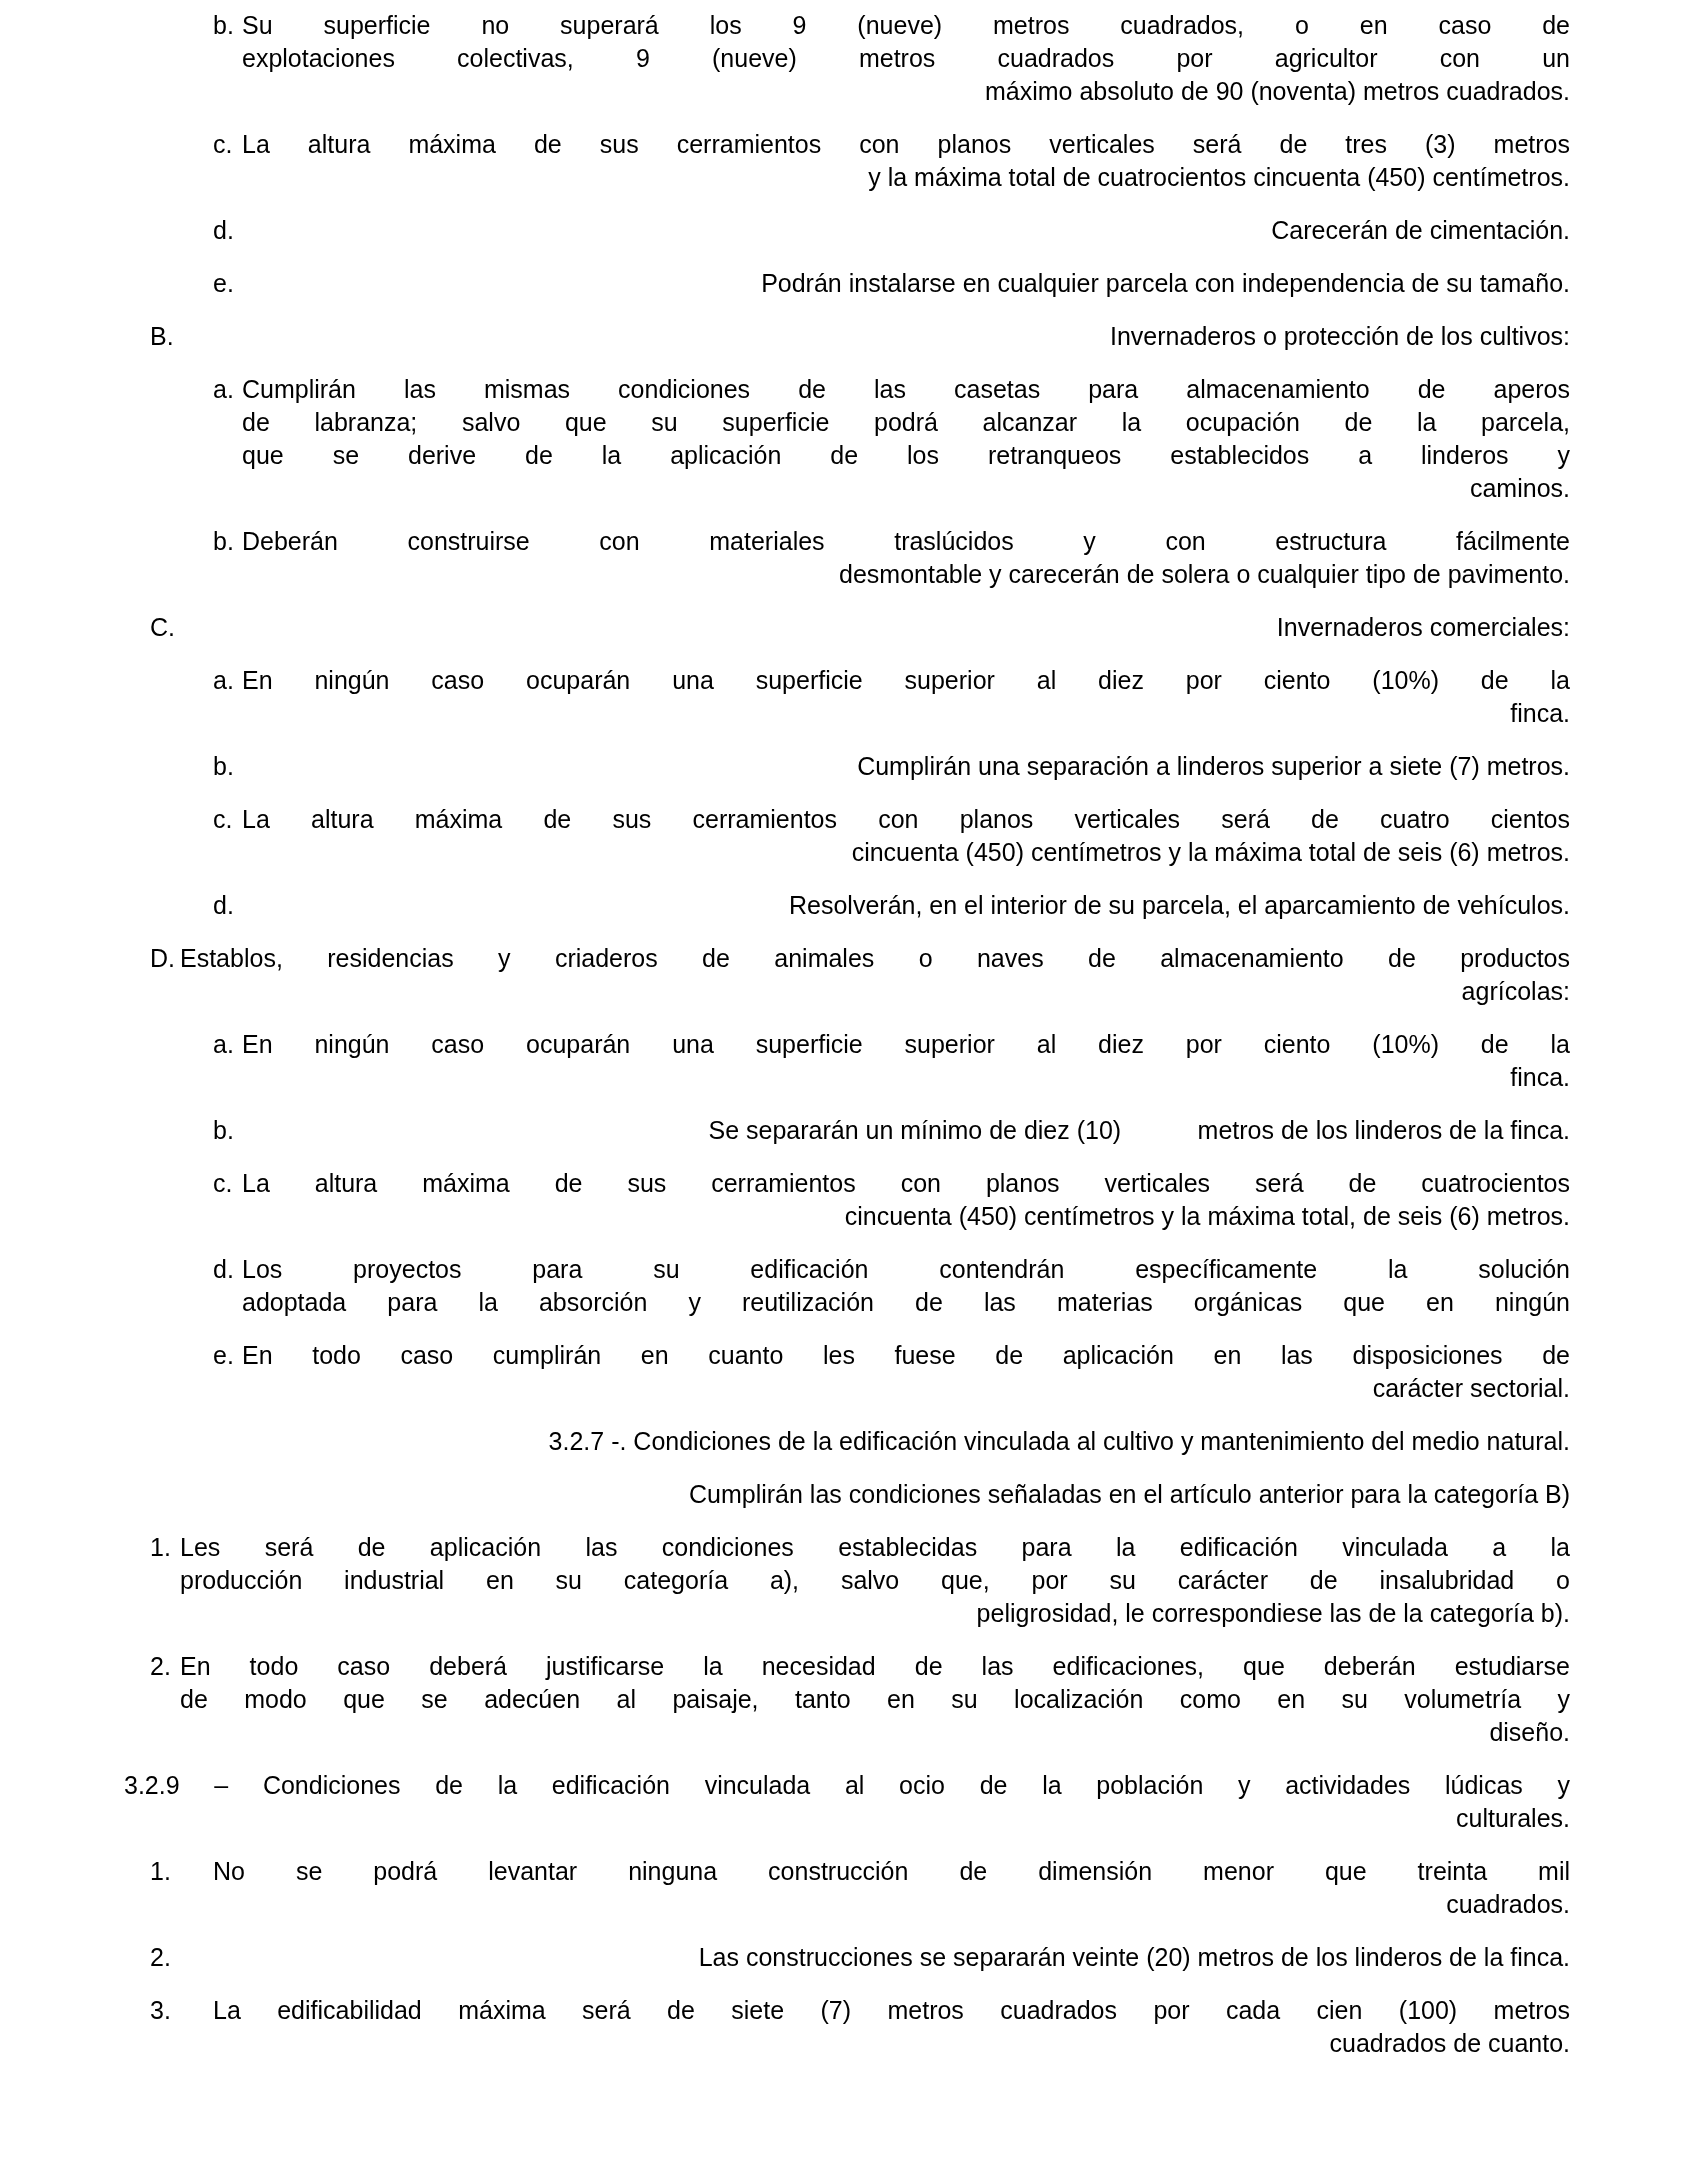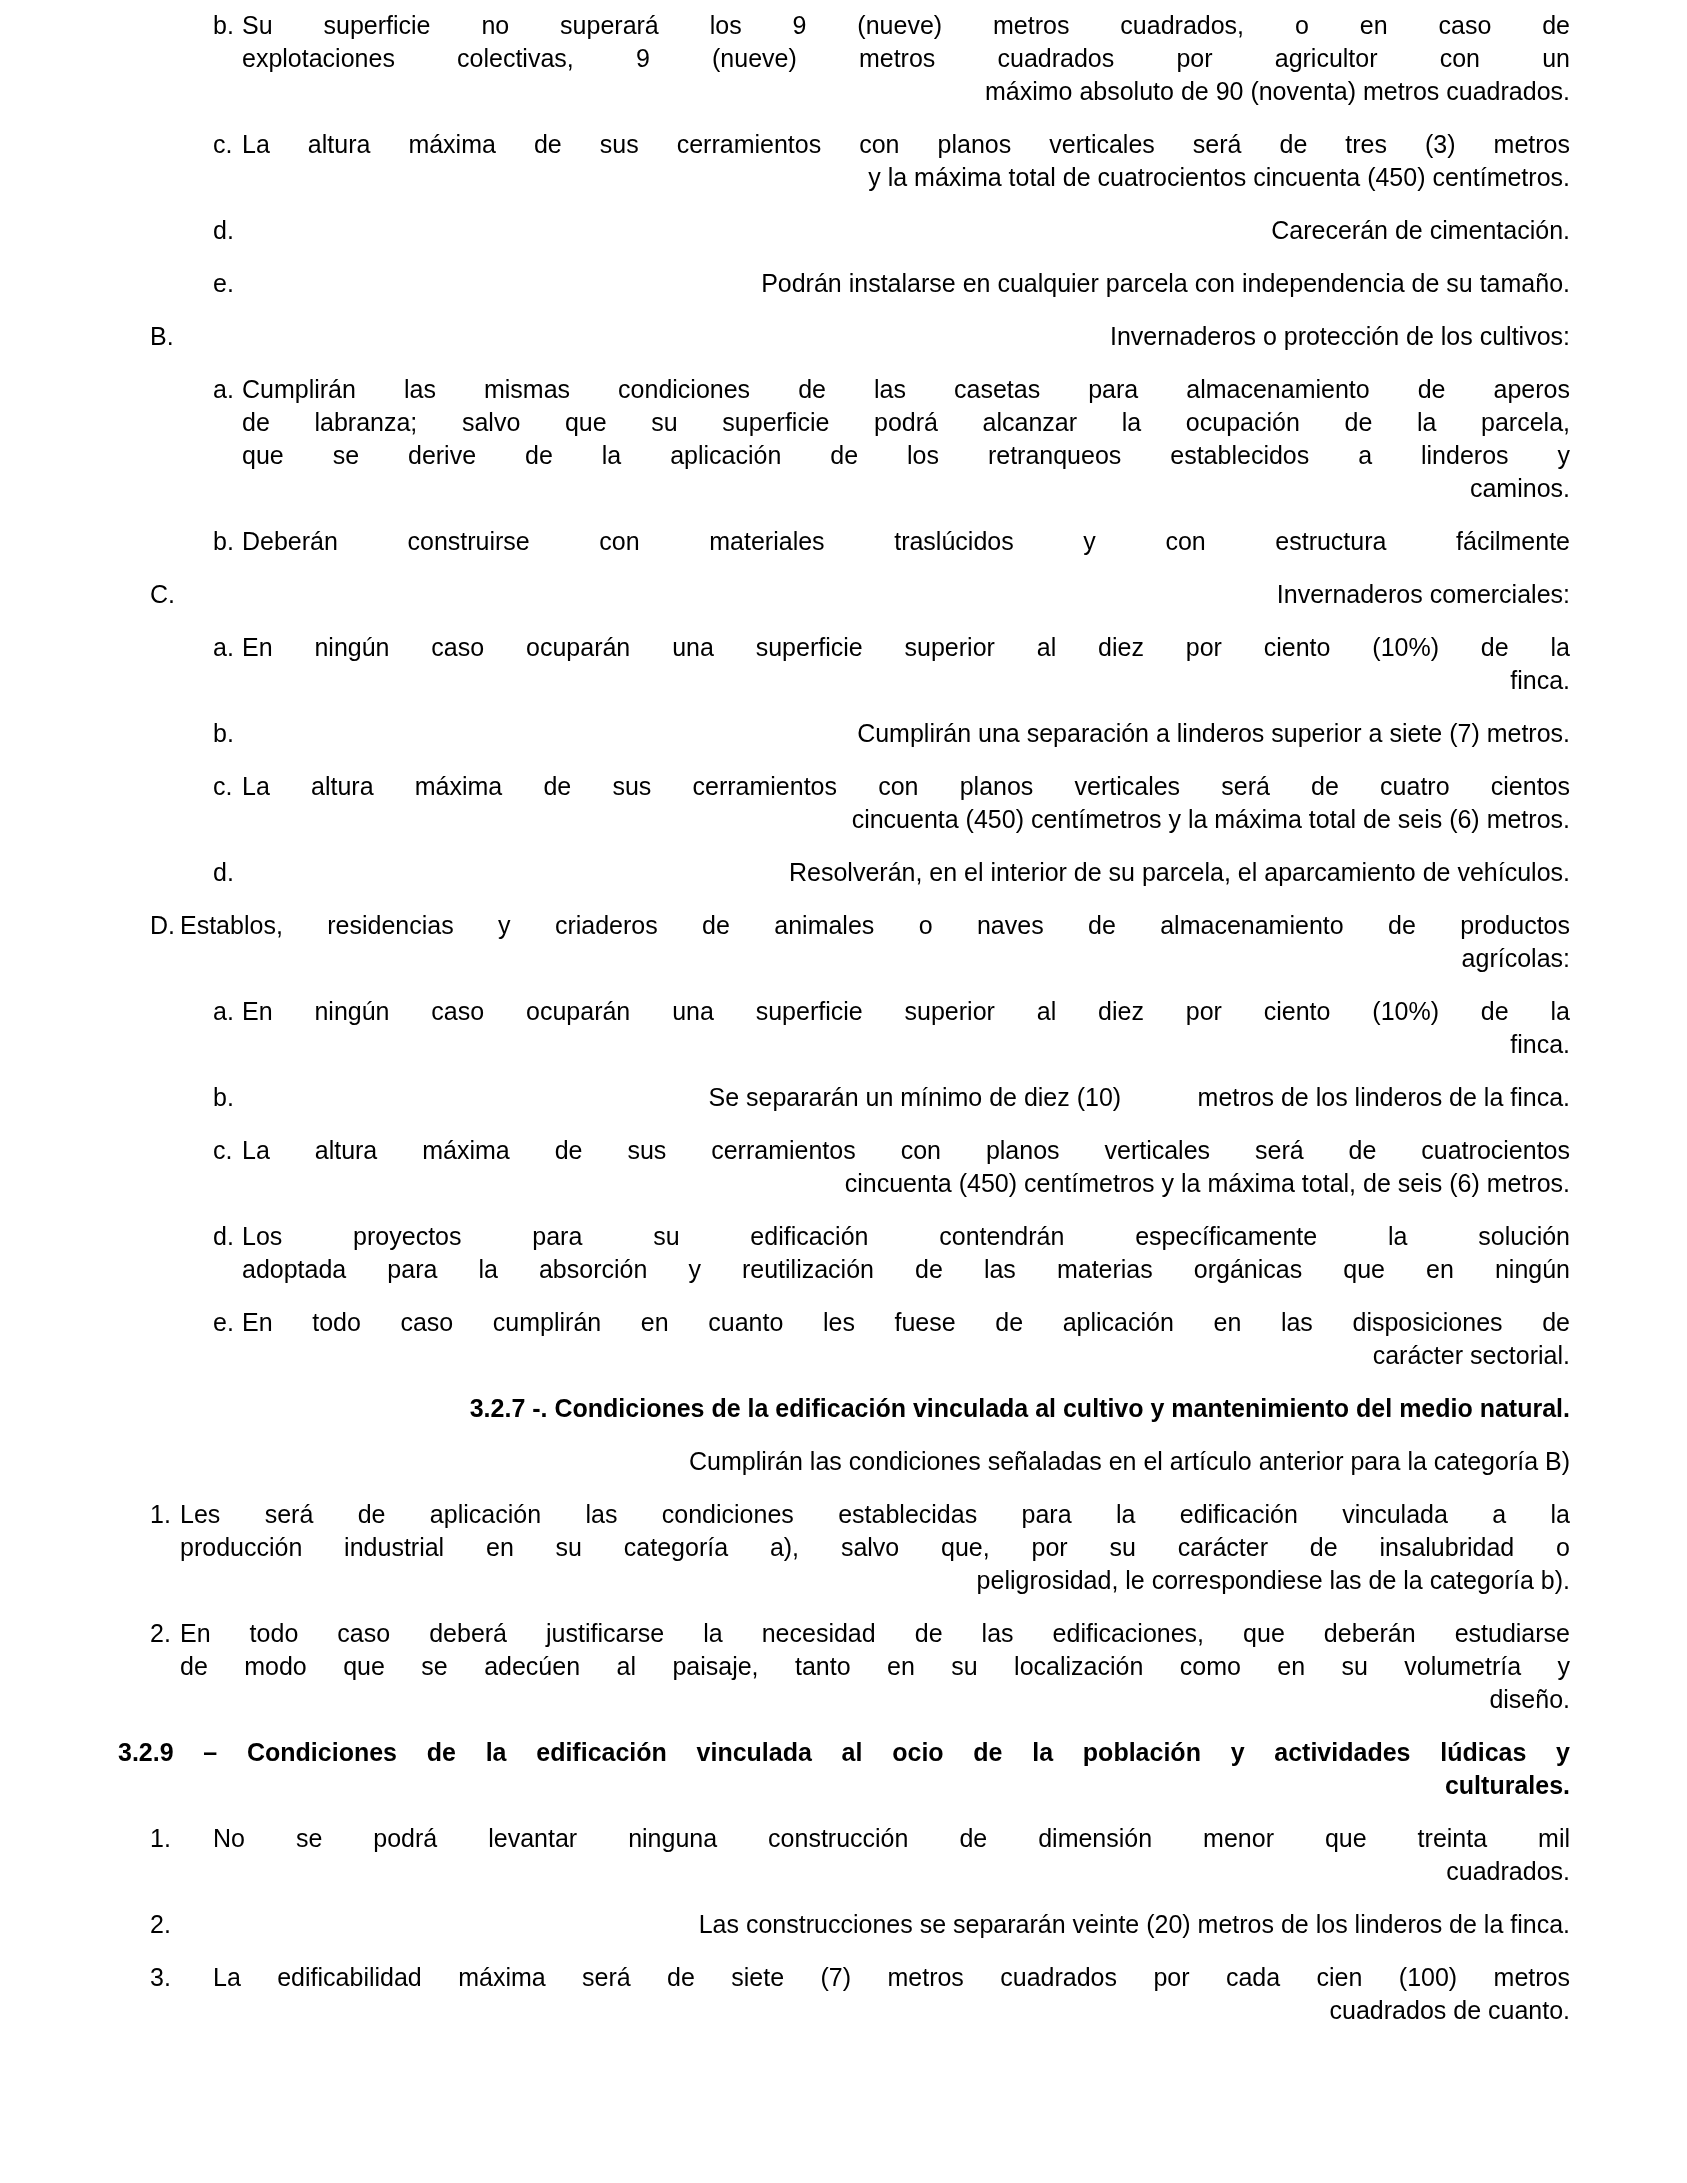--- a/index.html
+++ b/index.html
@@ -24,21 +24,21 @@
   .lline { text-align: right; }
 
   .inner    { margin-left: 95px; }
   .inner .marker   { width: 29px; }
   .outer    { margin-left: 32px; }
   .outer .marker   { width: 30px; }
   .num      { margin-left: 32px; }
   .num .marker     { width: 30px; }
   .numwide  { margin-left: 32px; }
   .numwide .marker { width: 63px; }
-  .heading  { margin-left: 0; font-weight: bold; }
+  .heading  { margin-left: 6px; }
   .indentpara { }
 </style>
 </head>
 <body>
 
 <main class="page">
   <div id="content">
       <div class="block inner">
         <span class="marker">b.</span>
         <div class="text">
@@ -78,20 +78,21 @@
           <div class="jline">Cumplirán las mismas condiciones de las casetas para almacenamiento de aperos</div>
           <div class="jline">de labranza; salvo que su superficie podrá alcanzar la ocupación de la parcela,</div>
           <div class="jline">que se derive de la aplicación de los retranqueos establecidos a linderos y</div>
           <div class="lline">caminos.</div>
         </div>
       </div>
       <div class="block inner">
         <span class="marker">b.</span>
         <div class="text">
           <div class="jline">Deberán construirse con materiales traslúcidos y con estructura fácilmente</div>
+          <div class="lline">desmontable y carecerán de solera o cualquier tipo de pavimento.</div>
         </div>
       </div>
       <div class="block outer">
         <span class="marker">C.</span>
         <div class="text">
           <div class="lline">Invernaderos comerciales:</div>
         </div>
       </div>
       <div class="block inner">
         <span class="marker">a.</span>

